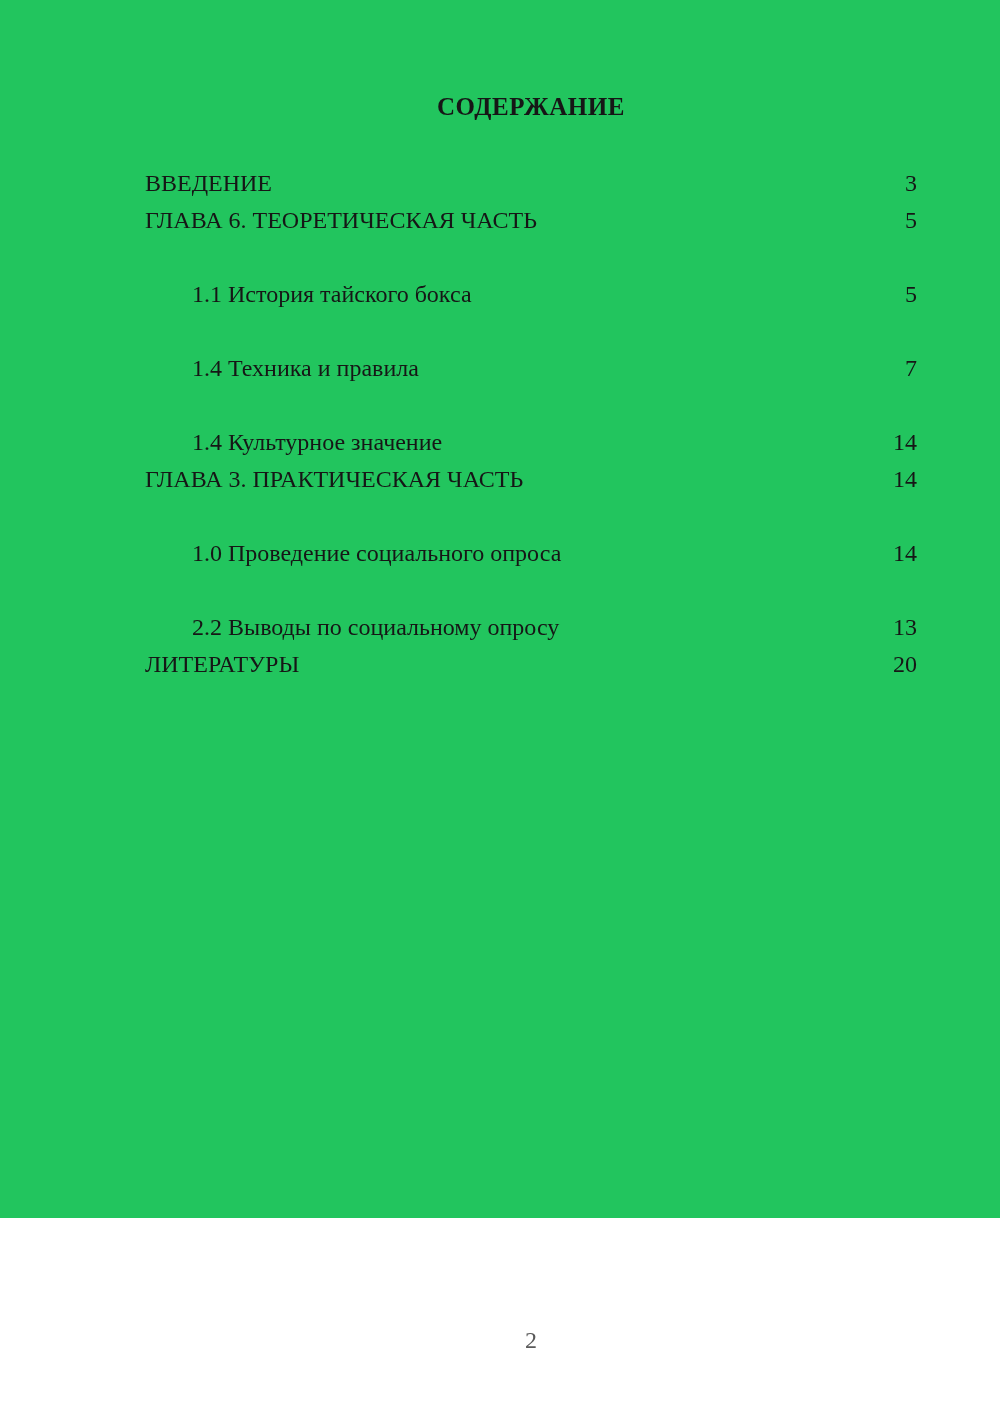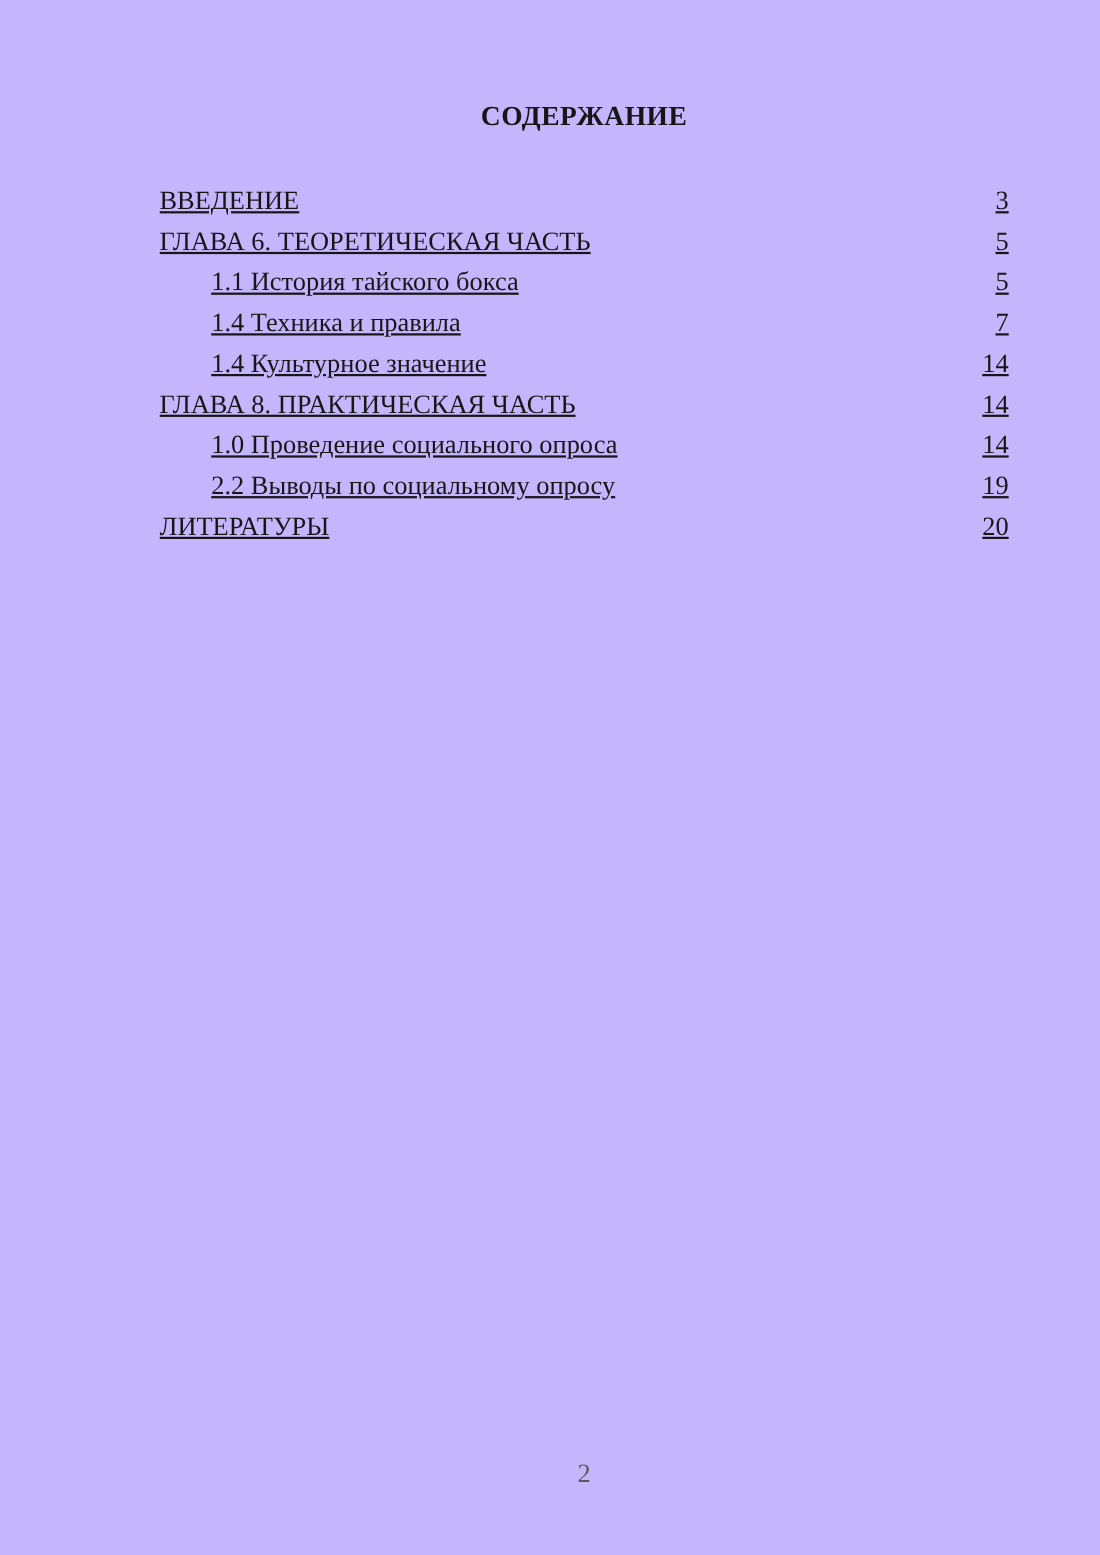--- a/index.html
+++ b/index.html
@@ -11,22 +11,22 @@
     width: 1000px;
     height: 1414px;
     font-family: "Liberation Serif", "DejaVu Serif", serif;
     color: #161616;
     position: relative;
     overflow: hidden;
   }
   .page {
     position: relative;
     width: 1000px;
-    height: 1414px;
-    background: #c4b5fd;
+    height: 1218px;
+    background: #22c55e;
   }
   .content {
     position: absolute;
     left: 145px;
     right: 83px;
     top: 88px;
   }
   .doc-title {
     margin: 0 0 40px 0;
     font-size: 25px;
@@ -35,28 +35,28 @@
     line-height: 37px;
     letter-spacing: 0.5px;
   }
   .toc-row {
     display: flex;
     justify-content: space-between;
     align-items: baseline;
     font-size: 24px;
     line-height: 37px;
     white-space: nowrap;
-    text-decoration: underline;
   }
   .toc-row .label {
     flex: 1 1 auto;
     overflow: hidden;
   }
   .toc-row.level-1 .label {
     padding-left: 47px;
+    margin-top: 37px;
   }
   .toc-row .pagenum {
     flex: 0 0 auto;
     text-align: right;
     padding-left: 20px;
   }
   .page-footer {
     position: absolute;
     top: 1322px;
     left: 145px;
@@ -88,30 +88,30 @@
         </div>
         <div class="toc-row level-1">
           <span class="label">1.4 Техника и правила</span>
           <span class="pagenum">7</span>
         </div>
         <div class="toc-row level-1">
           <span class="label">1.4 Культурное значение</span>
           <span class="pagenum">14</span>
         </div>
         <div class="toc-row level-0">
-          <span class="label">ГЛАВА 8. ПРАКТИЧЕСКАЯ ЧАСТЬ</span>
+          <span class="label">ГЛАВА 3. ПРАКТИЧЕСКАЯ ЧАСТЬ</span>
           <span class="pagenum">14</span>
         </div>
         <div class="toc-row level-1">
           <span class="label">1.0 Проведение социального опроса</span>
           <span class="pagenum">14</span>
         </div>
         <div class="toc-row level-1">
           <span class="label">2.2 Выводы по социальному опросу</span>
-          <span class="pagenum">19</span>
+          <span class="pagenum">13</span>
         </div>
         <div class="toc-row level-0">
           <span class="label">ЛИТЕРАТУРЫ</span>
           <span class="pagenum">20</span>
         </div>
       </div>
   </div>
   <div class="page-footer">2</div>
 </div>
 

